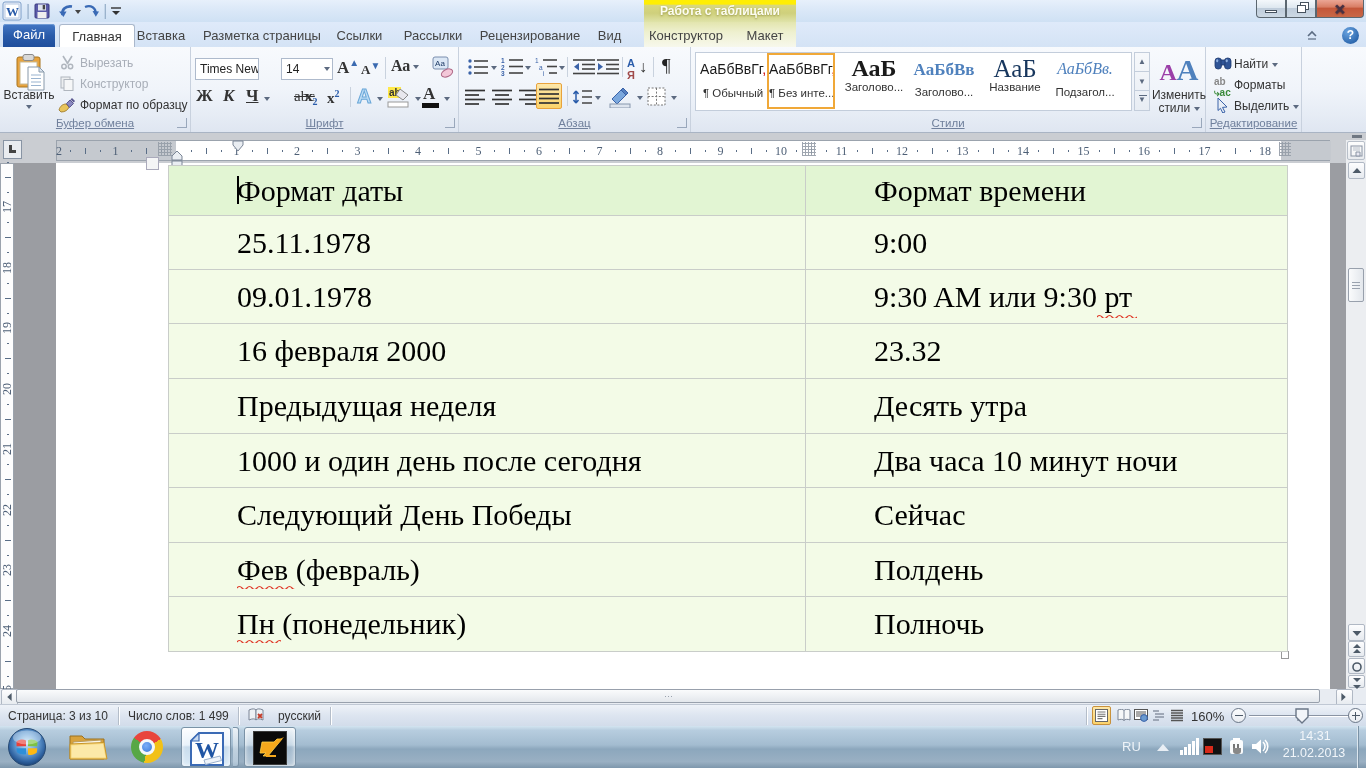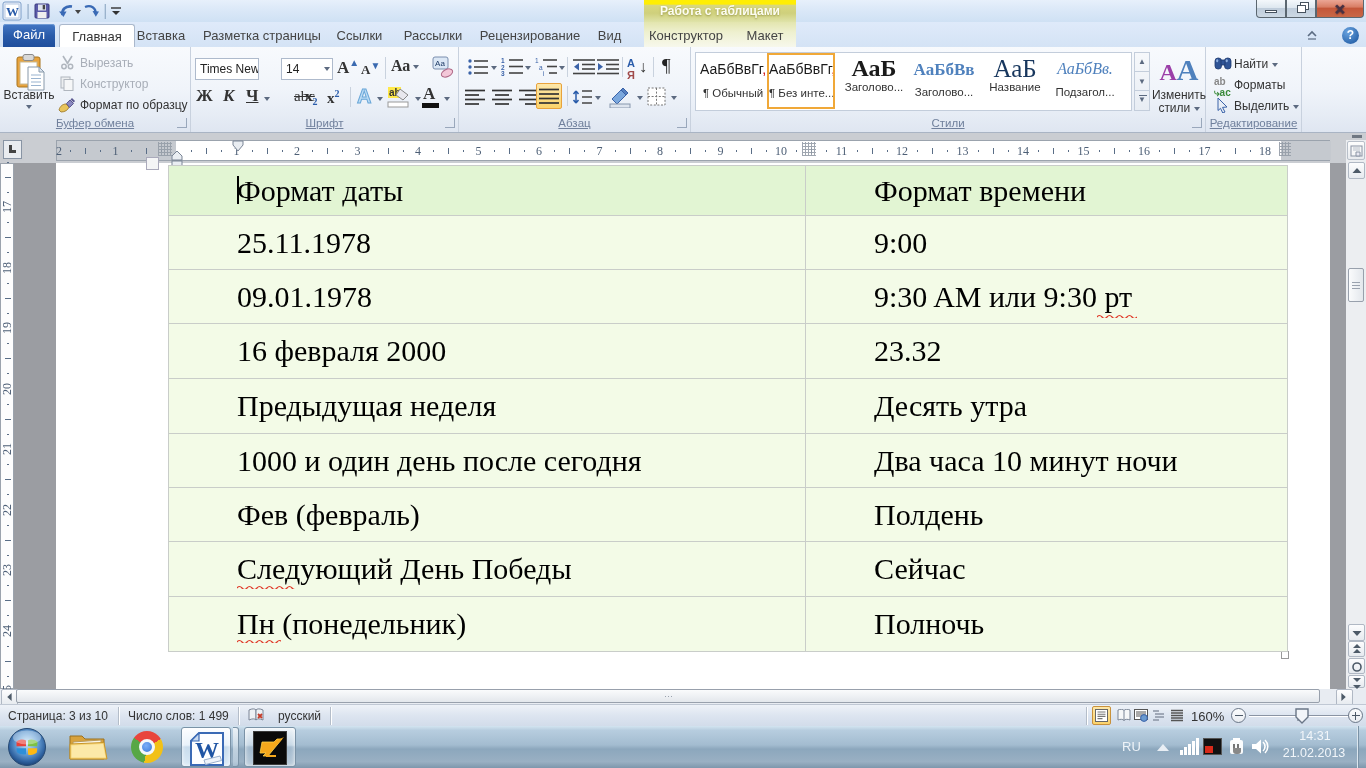--- a/index.html
+++ b/index.html
@@ -592,27 +592,27 @@
             <td>23.32</td>
           </tr>
       <tr class="lite" style="height:55px;margin-left:21px;">
             <td>Предыдущая неделя</td>
             <td>Десять утра</td>
           </tr>
       <tr class="lite" style="height:54px;">
             <td>1000 и один день после сегодня</td>
             <td>Два часа 10 минут ночи</td>
           </tr>
+      <tr class="lite" style="height:55px;">
+            <td>Следующий День Победы</td>
+            <td>Сейчас</td>
+          </tr>
       <tr class="lite" style="height:54px;">
             <td>Фев (февраль)</td>
             <td>Полдень</td>
-          </tr>
-      <tr class="lite" style="height:55px;">
-            <td>Следующий День Победы</td>
-            <td>Сейчас</td>
           </tr>
       <tr class="lite" style="height:55px;">
             <td>Пн (понедельник)</td>
             <td>Полночь</td>
           </tr>
     </tbody>
       </table>
     <div id="vscroll">
       <div style="position:absolute; left:1px; top:1px; width:18px; height:19px; background:linear-gradient(180deg,#fdfdfd,#e8ebef); border:1px solid #b8bfc9; border-radius:2px;">
         <svg width="16" height="16" viewBox="0 0 16 16" style="margin:1px;">

